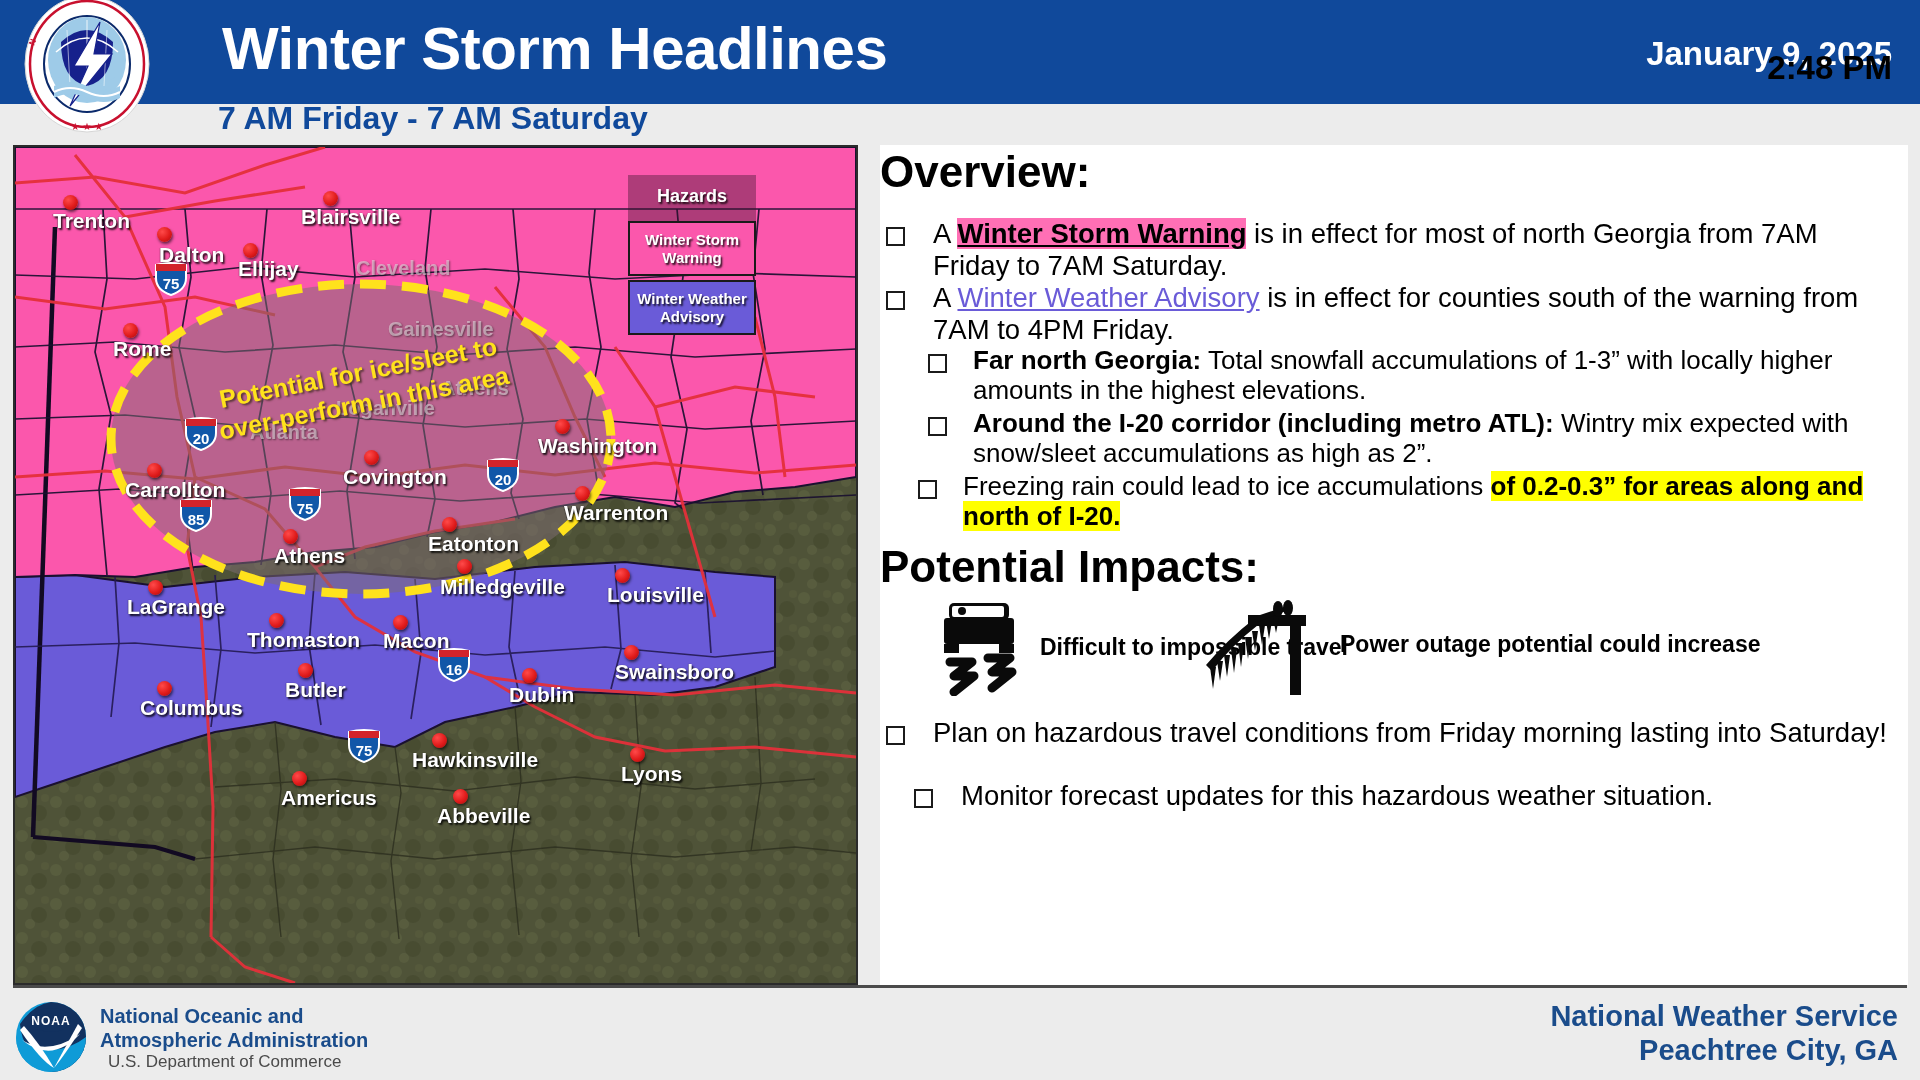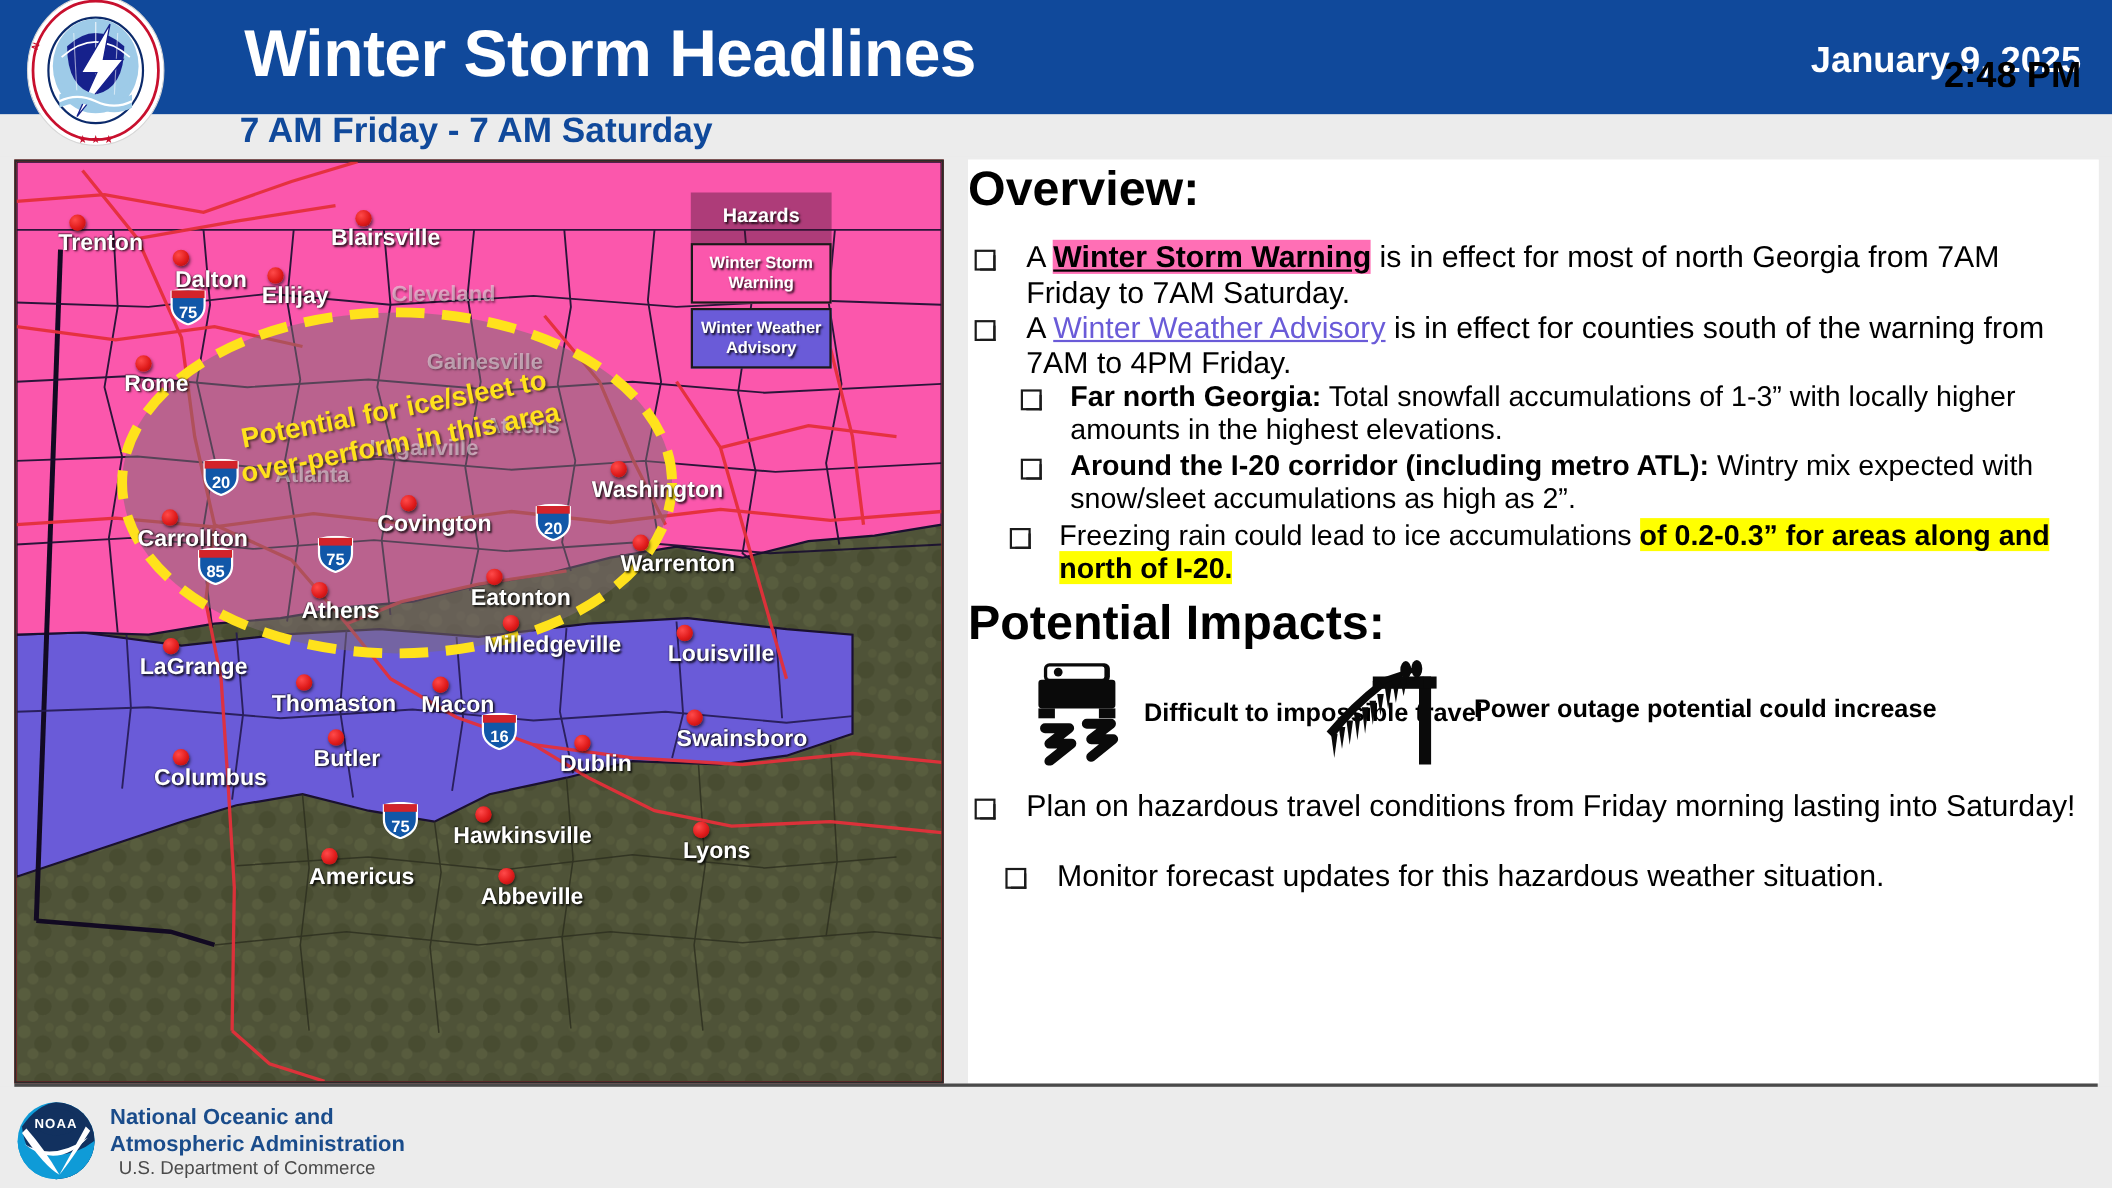--- a/index.html
+++ b/index.html
@@ -453,14 +453,18 @@
     <ellipse cx="37" cy="20" rx="20" ry="12" fill="#12315f"></ellipse>
     <text x="37" y="25" font-family="Liberation Sans, sans-serif" font-size="12" font-weight="bold" fill="#ffffff" text-anchor="middle" letter-spacing="1">NOAA</text>
   </svg>
 
   <div class="noaa-txt">
     <div>National Oceanic and</div>
     <div>Atmospheric Administration</div>
   </div>
   <div class="noaa-sub">U.S. Department of Commerce</div>
 
+  <div class="nws-foot">
+    <div>National Weather Service</div>
+    <div>Peachtree City, GA</div>
+  </div>
 
 </div>
 
 </body></html>

